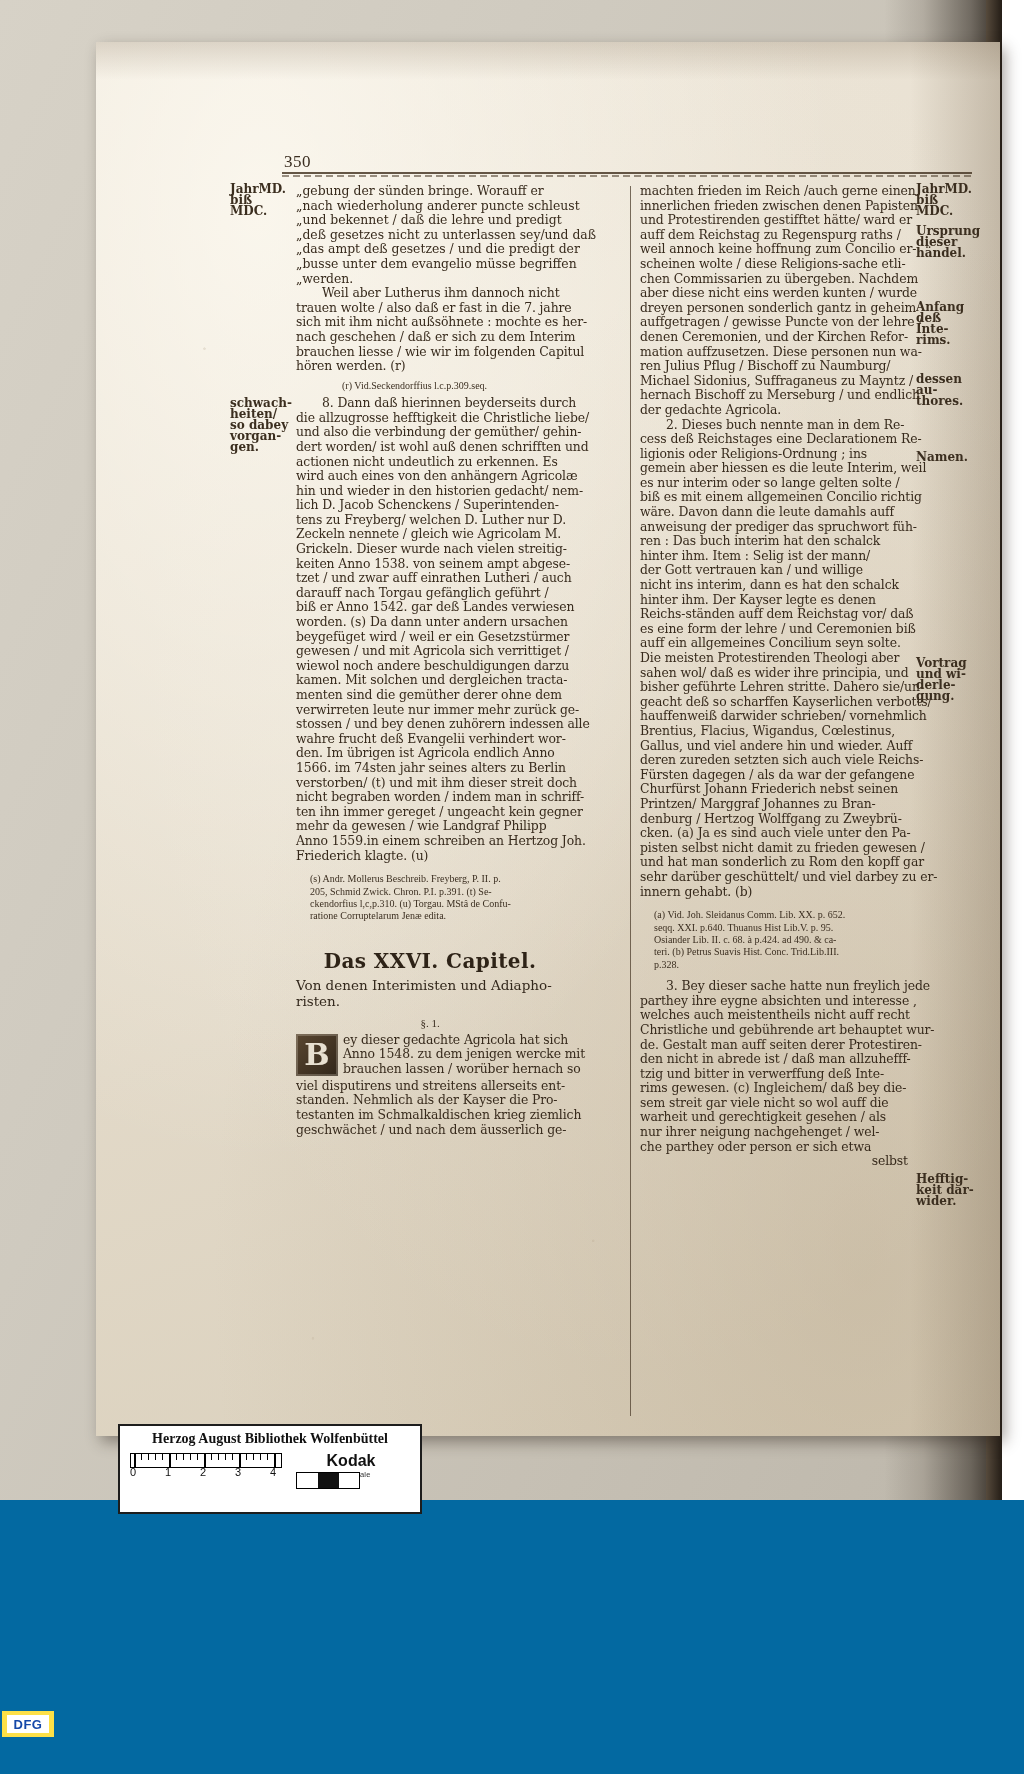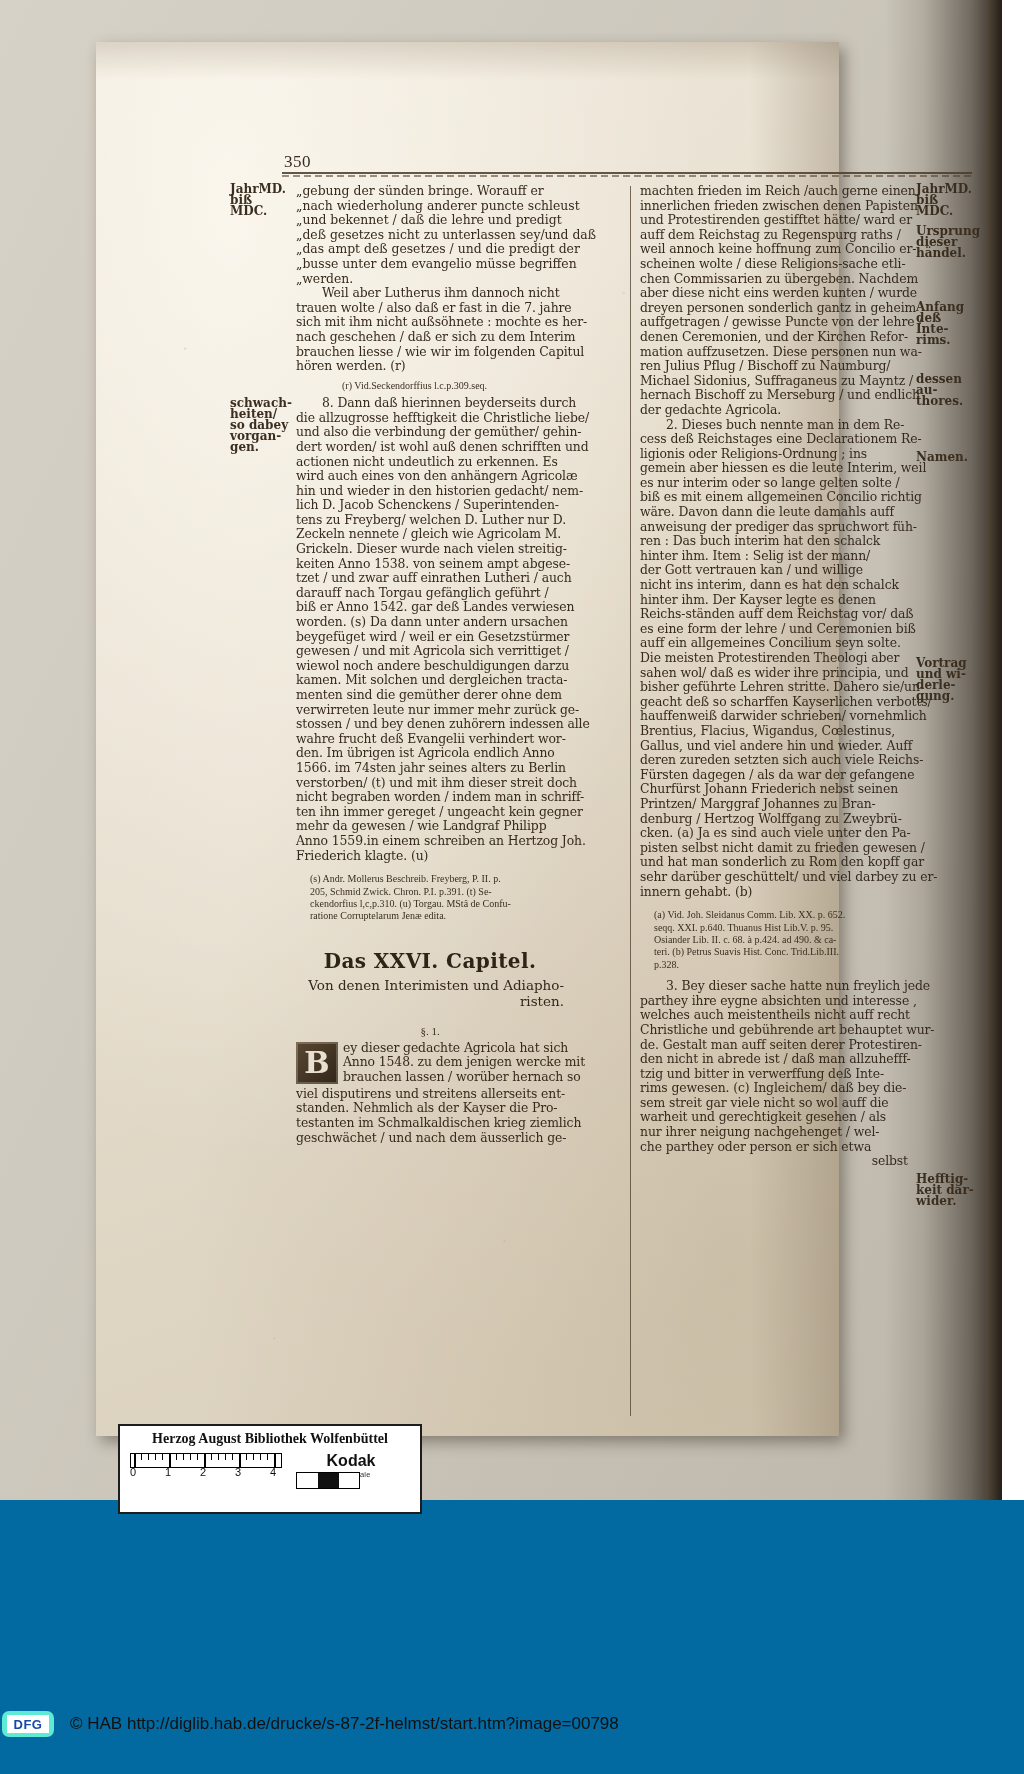--- a/index.html
+++ b/index.html
@@ -16,21 +16,21 @@
         background:linear-gradient(115deg,#d7d2c7 0%,#cfcabf 35%,#c6c0b4 70%,#bdb7ab 100%);}
 
   
   .spine{position:absolute;top:0;right:0;width:140px;height:1500px;
          background:linear-gradient(90deg,rgba(60,52,44,0) 0%,rgba(70,60,50,.18) 28%,rgba(40,33,26,.55) 62%,#2b241d 86%,#17120d 100%);}
   .spine-edge{position:absolute;top:0;right:22px;width:16px;height:1500px;
          background:linear-gradient(90deg,#564a3c,#241d16);}
   .spine-outer{position:absolute;top:0;right:0;width:22px;height:1500px;background:#ffffff;}
 
   
-  .leaf{position:absolute;left:96px;top:42px;width:743px;height:1394px;
+  .leaf{position:absolute;left:96px;top:42px;width:904px;height:1394px;
         background:#e6ded0;
         box-shadow:5px 6px 14px rgba(40,32,24,.42), 0 0 0 1px rgba(120,104,82,.25) inset;}
   .leaf-tex{position:absolute;inset:0;
     background:
       radial-gradient(ellipse at 18% 12%, rgba(255,252,244,.75), rgba(255,252,244,0) 55%),
       radial-gradient(ellipse at 85% 88%, rgba(178,160,131,.40), rgba(178,160,131,0) 60%),
       radial-gradient(ellipse at 60% 45%, rgba(240,233,219,.55), rgba(240,233,219,0) 65%),
       linear-gradient(160deg,#eee7da 0%,#e8e0d1 30%,#e2d9c8 60%,#d9cfbb 100%);}
   .leaf-speck{position:absolute;inset:0;opacity:.30;
     background-image:
@@ -86,22 +86,22 @@
 
   
   .margin{position:absolute;width:60px;font-family:"DejaVu Serif",serif;
           font-size:12px;line-height:11px;color:#3b2e1f;font-weight:bold;}
   .margin.l{left:-66px;text-align:left;}
   .margin.r{left:276px;text-align:left;}
 
   
   .chaphead{margin:26px 0 4px 0;text-align:center;font-family:"DejaVu Serif",serif;
             font-weight:bold;font-size:20px;color:#2e2317;letter-spacing:.4px;}
-  .chapsub{text-align:right;font-family:"DejaVu Serif",serif;font-size:13.5px;
-           color:#33281c;line-height:16px;margin-bottom:16px;}
+  .chapsub{text-align:left;font-family:"DejaVu Serif",serif;font-size:13.5px;
+           color:#33281c;line-height:16px;margin-bottom:8px;}
   .sect{text-align:center;font-family:"Liberation Serif",serif;font-size:11px;
         color:#3b2e20;margin:6px 0 4px 0;}
 
   
   .dropwrap{position:relative;min-height:46px;}
   .dropcap{float:left;width:42px;height:42px;margin:1px 5px 0 0;
      background:linear-gradient(135deg,#5a4731,#31261a);
      color:#e8e0d1;font-family:"DejaVu Serif",serif;font-weight:bold;
      font-size:30px;line-height:42px;text-align:center;
      box-shadow:inset 0 0 0 2px rgba(230,222,208,.25);}
@@ -126,21 +126,21 @@
             font-size:11px;color:#111;}
   .kodak{position:absolute;left:166px;top:26px;width:130px;}
   .kodak-b{font-family:"Liberation Sans",sans-serif;font-size:16px;font-weight:bold;
            color:#111;text-align:center;display:block;}
   .kodak-s{font-family:"Liberation Sans",sans-serif;font-size:7.5px;color:#333;
            text-align:center;display:block;letter-spacing:.2px;}
   .greypatch{position:absolute;left:176px;top:46px;width:62px;height:15px;border:1px solid #000;
       background:linear-gradient(90deg,#ffffff 0 34%,#111111 34% 68%,#ffffff 68% 100%);}
 
   
-  .dfg{position:absolute;left:2px;top:1711px;width:52px;height:26px;background:#5eead4;border-radius:7px;}
+  .dfg{position:absolute;left:2px;top:1711px;width:52px;height:26px;background:#fde047;}
   .dfg-in{position:absolute;left:5px;top:4px;width:42px;height:18px;background:#ffffff;}
   .dfg-txt{position:absolute;left:0;right:0;top:2px;text-align:center;
            font-family:"Liberation Sans",sans-serif;font-weight:bold;font-size:13px;
            color:#1548a8;letter-spacing:.5px;}
   .footurl{position:absolute;left:70px;top:1714px;
            font-family:"Liberation Sans",sans-serif;font-size:17px;color:#111;}
 </style>
 </head>
 <body>
 
@@ -404,15 +404,14 @@
       </div>
       <div class="greypatch"></div>
     </div>
   </div>
 
   <div class="dfg">
     <div class="dfg-in">
       <div class="dfg-txt">DFG</div>
     </div>
   </div>
-  <div class="footurl">© HAB http://diglib.hab.de/drucke/s-87-2f-helmst/start.htm?image=00798</div>
 
 </div>
 
 </body></html>

